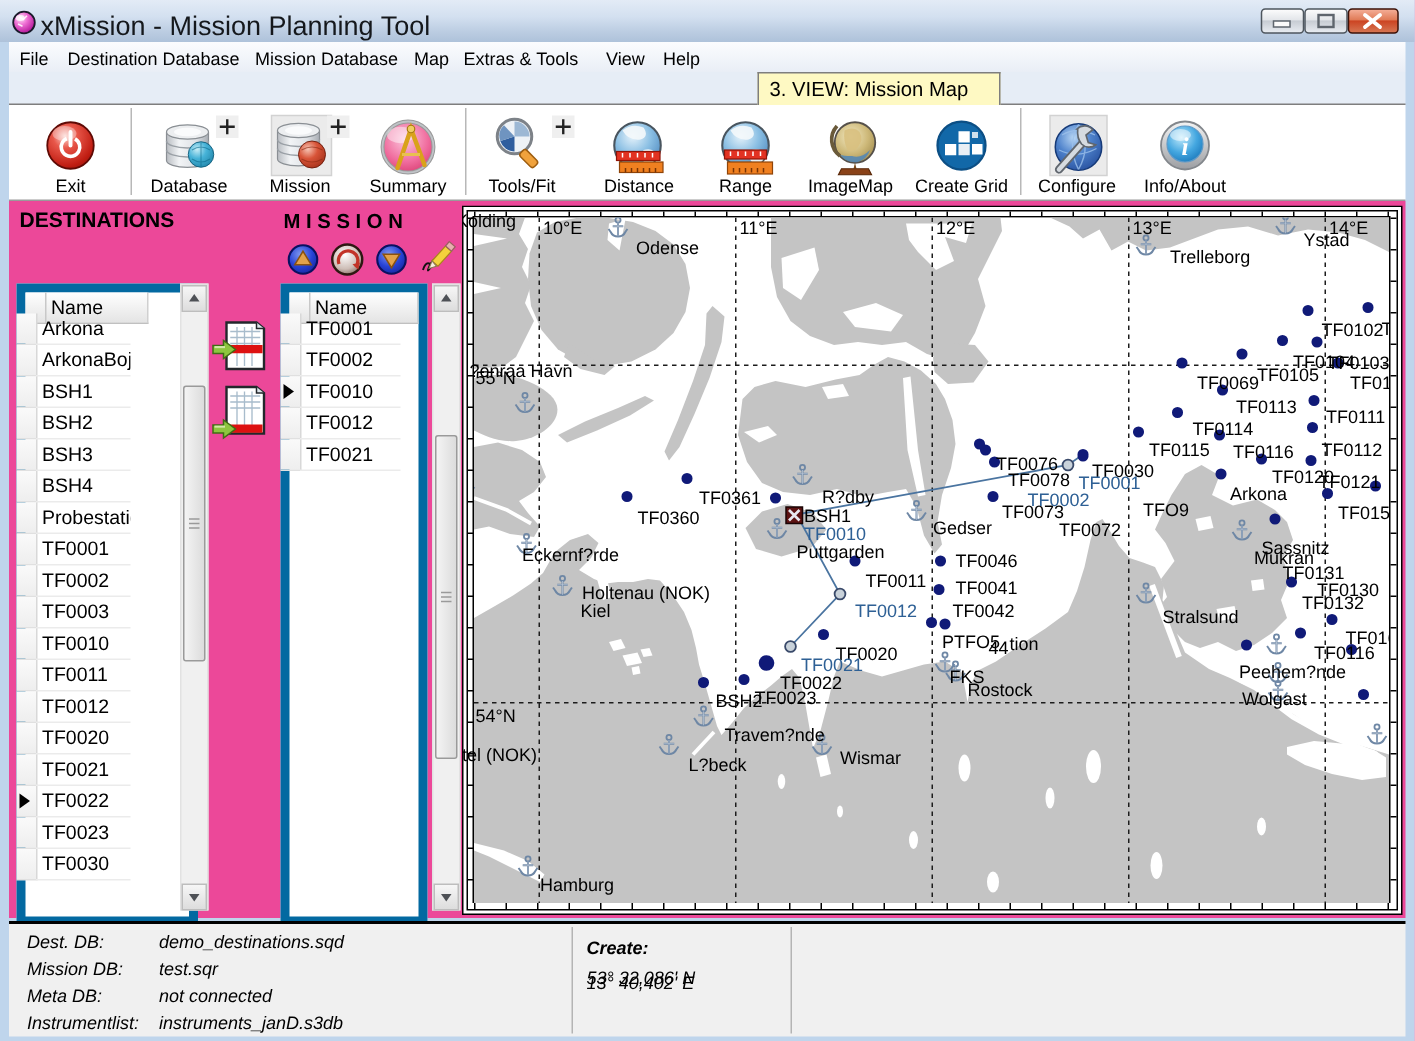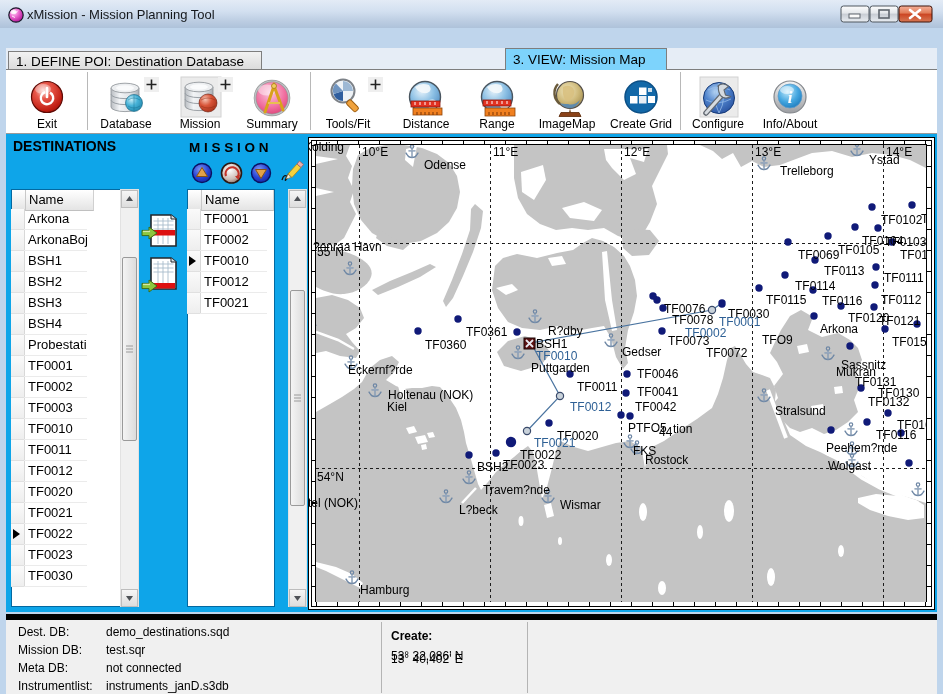--- a/index.html
+++ b/index.html
@@ -1,38 +1,38 @@
 <!DOCTYPE html>
 <html><head>
 <meta charset="utf-8">
 <style>
 html,body{margin:0;padding:0;width:943px;height:694px;overflow:hidden;
 font-family:"Liberation Sans",sans-serif;}
 .ab{position:absolute;}
 #win{position:absolute;left:0;top:0;width:943px;height:694px;background:#bfd5ec;}
 #titlebar{position:absolute;left:0;top:0;width:943px;height:28px;
 background:linear-gradient(180deg,#e3ebf6 0%,#d3e0f0 40%,#bccde2 75%,#aec2da 100%);}
-#title{position:absolute;left:27px;top:7px;color:#15181c;font-size:13px;}
+#title{position:absolute;left:27px;top:7px;color:#15181c;font-size:18px;}
 #menubar{position:absolute;left:6px;top:28px;width:931px;height:20px;
 background:linear-gradient(180deg,#fbfcfe,#e9eef6);font-size:12px;color:#000;}
 .mi{position:absolute;top:4px;}
 #tabrow{position:absolute;left:6px;top:48px;width:931px;height:22px;background:#e6edf6;}
 .tab{position:absolute;top:3px;height:18px;background:linear-gradient(180deg,#f2f2f2,#dcdcdc);
 border:1px solid #7e7e7e;border-bottom:none;font-size:13.5px;letter-spacing:0px;color:#000;text-align:left;padding-left:7px;line-height:19px;box-sizing:border-box;white-space:nowrap;overflow:hidden;}
-#tab3{top:0px;height:22px;background:#7dd3fc;z-index:3;line-height:21px;}
+#tab3{top:0px;height:22px;background:#fef9c3;z-index:3;line-height:21px;}
 #tabline{position:absolute;left:0px;top:21px;width:931px;height:1px;background:#7e7e7e;}
 #toolbar{position:absolute;left:6px;top:70px;width:931px;height:63px;background:#fff;border-bottom:1px solid #9a9a9a;}
 .tsep{position:absolute;top:2px;height:58px;width:1px;background:#b8b8b8;}
 .tlab{position:absolute;top:47px;font-size:12px;color:#000;text-align:center;}
-#content{position:absolute;left:6px;top:134px;width:931px;height:478px;background:#0ea5e9;}
-#statusbar{position:absolute;left:6px;top:614px;width:931px;height:75px;background:#f0f0f0;border-top:6px solid #000000;}
+#content{position:absolute;left:6px;top:134px;width:931px;height:478px;background:#ec4899;}
+#statusbar{position:absolute;left:6px;top:614px;width:931px;height:75px;background:#f0f0f0;border-top:2px solid #000000;font-style:italic;}
 .st{position:absolute;font-size:12px;color:#000;}
 #dtitle{position:absolute;left:7px;top:4px;font-size:14px;font-weight:bold;color:#000;}
 #mtitle{position:absolute;left:183px;top:6px;font-size:13.5px;font-weight:bold;letter-spacing:0px;color:#000;}
-.tbl{position:absolute;background:#fff;border:1px solid #0369a1;}
+.tbl{position:absolute;background:#fff;border:6px solid #0369a1;}
 .hdr{position:absolute;left:0;top:0;height:20px;background:linear-gradient(180deg,#ffffff,#e4e4e4);
 border-bottom:1px solid #c0c0c0;font-size:13px;color:#000;}
 .rh{position:absolute;left:0;width:13px;background:linear-gradient(180deg,#fafafa,#eeeeee);border-right:1px solid #d8d8d8;border-bottom:1px solid #e0e0e0;}
 .row{position:absolute;height:20px;border-bottom:1px solid #ebebeb;font-size:13px;color:#000;padding-left:4px;line-height:20px;}
 .sb{position:absolute;width:17px;background:#f0f0f0;border:1px solid #e2e2e2;}
 .sbtn{position:absolute;left:0px;width:15px;height:16px;background:linear-gradient(180deg,#f6f6f6,#dddddd);border:1px solid #bdbdbd;}
 .sth{position:absolute;left:1px;width:13px;background:linear-gradient(90deg,#f4f4f4,#dcdcdc);border:1px solid #9a9a9a;border-radius:2px;}
 .mt{font-family:"Liberation Sans",sans-serif;font-size:12px;fill:#000;}
 .mb{font-family:"Liberation Sans",sans-serif;font-size:12px;fill:#2e6095;}
 </style>
@@ -64,23 +64,31 @@
     <stop offset="0.5" stop-color="#cc4422"></stop>
         <stop offset="1" stop-color="#d67855"></stop>
   </linearGradient>
   <rect x="841" y="6" width="28" height="16" rx="2.5" fill="url(#btn)" stroke="#4e565e" stroke-width="1"></rect>
   <rect x="870" y="6" width="28" height="16" rx="2.5" fill="url(#btn)" stroke="#4e565e" stroke-width="1"></rect>
   <rect x="899" y="6" width="33" height="16" rx="2.5" fill="url(#btnr)" stroke="#3c1208" stroke-width="1"></rect>
   <rect x="849" y="14" width="11" height="4" fill="#fafafa" stroke="#5e656d" stroke-width="1"></rect>
   <rect x="879" y="10" width="10" height="8" fill="none" stroke="#5e656d" stroke-width="1.6"></rect>
   <path d="M910,10 L920,18 M920,10 L910,18" stroke="#fff" stroke-width="2.6" stroke-linecap="round"></path>
 </svg>
+<div id="menubar">
+  <span class="mi" style="left:7px">File</span>
+  <span class="mi" style="left:39px">Destination Database</span>
+  <span class="mi" style="left:164px">Mission Database</span>
+  <span class="mi" style="left:270px">Map</span>
+  <span class="mi" style="left:303px">Extras &amp; Tools</span>
+  <span class="mi" style="left:398px">View</span>
+  <span class="mi" style="left:436px">Help</span>
+</div>
 <div id="tabrow">
   <div id="tabline"></div>
-  <div class="tab" style="left:2px;width:254px">1. DEFINE POI: Destination Database</div>
   <div class="tab" id="tab3" style="left:499px;width:162px">3. VIEW: Mission Map</div>
 </div>
 <div id="toolbar">
   <div class="tsep" style="left:81px"></div>
   <div class="tsep" style="left:304px"></div>
   <div class="tsep" style="left:674px"></div>
   <div class="tlab" style="left:16px;width:50px">Exit</div>
   <div class="tlab" style="left:90px;width:60px">Database</div>
   <div class="tlab" style="left:165px;width:58px">Mission</div>
   <div class="tlab" style="left:235px;width:62px">Summary</div>

